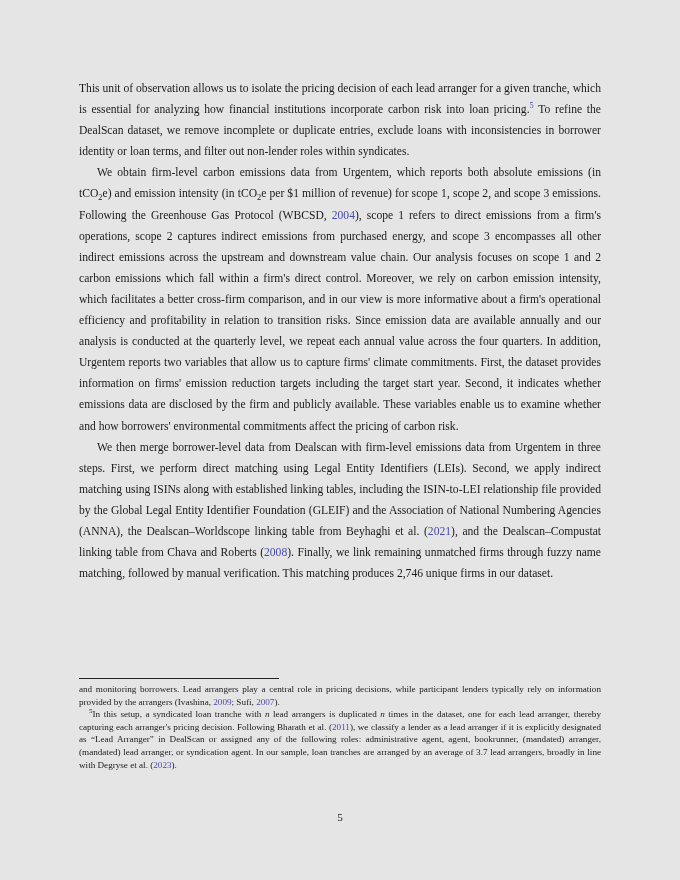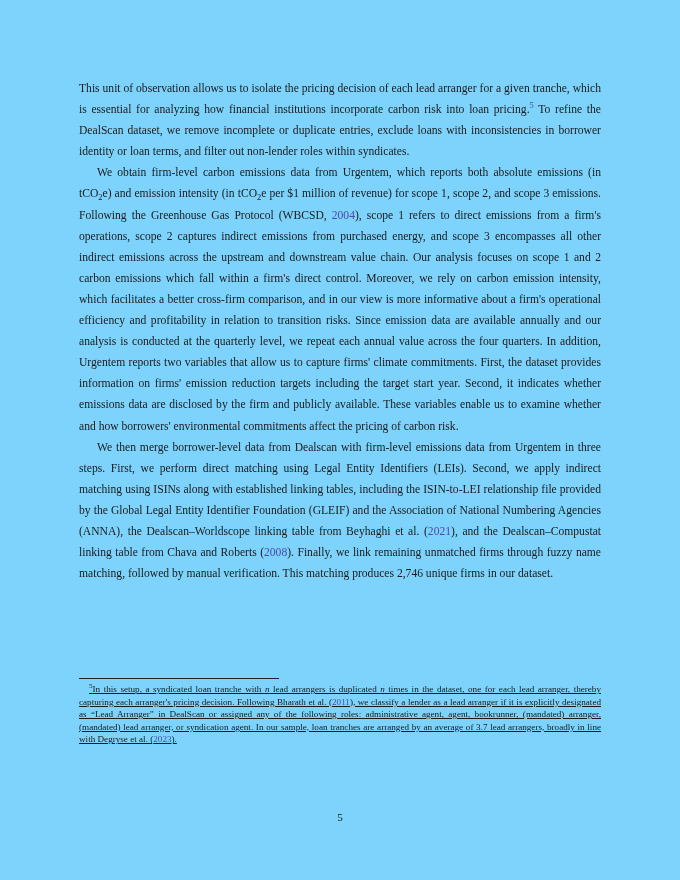--- a/index.html
+++ b/index.html
@@ -10,21 +10,21 @@
   }
   body {
     font-family: "Liberation Serif", "DejaVu Serif", serif;
     color: #1a1a1a;
   }
   .page {
     position: relative;
     width: 680px;
     height: 880px;
     margin: 0 auto;
-    background: #7dd3fc;
+    background: #e5e5e5;
     overflow: hidden;
   }
   .textblock {
     position: absolute;
     left: 79px;
     top: 78px;
     width: 522px;
   }
   .para {
     font-size: 11.6px;
@@ -73,21 +73,20 @@
   }
   .fnpara {
     font-size: 9.15px;
     line-height: 12.6px;
     text-align: justify;
     text-justify: inter-word;
     margin: 0;
   }
   .fnpara.indent {
     text-indent: 10px;
-    text-decoration: underline;
   }
   .ital {
     font-style: italic;
   }
   .pagenum {
     position: absolute;
     left: 0;
     top: 810px;
     width: 680px;
     text-align: center;
@@ -107,20 +106,21 @@
     <p class="para indent"><span>We obtain firm-level carbon emissions data from Urgentem, which reports both absolute emissions (in tCO</span><sub class="sb">2</sub><span>e) and emission intensity (in tCO</span><sub class="sb">2</sub><span>e per $1 million of revenue) for scope 1, scope 2, and scope 3 emissions. Following the Greenhouse Gas Protocol (WBCSD, </span><a class="cite">2004</a><span>), scope 1 refers to direct emissions from a firm's operations, scope 2 captures indirect emissions from purchased energy, and scope 3 encompasses all other indirect emissions across the upstream and downstream value chain. Our analysis focuses on scope 1 and 2 carbon emissions which fall within a firm's direct control. Moreover, we rely on carbon emission intensity, which facilitates a better cross-firm comparison, and in our view is more informative about a firm's operational efficiency and profitability in relation to transition risks. Since emission data are available annually and our analysis is conducted at the quarterly level, we repeat each annual value across the four quarters. In addition, Urgentem reports two variables that allow us to capture firms' climate commitments. First, the dataset provides information on firms' emission reduction targets including the target start year. Second, it indicates whether emissions data are disclosed by the firm and publicly available. These variables enable us to examine whether and how borrowers' environmental commitments affect the pricing of carbon risk.</span></p>
 
     <p class="para indent"><span>We then merge borrower-level data from Dealscan with firm-level emissions data from Urgentem in three steps. First, we perform direct matching using Legal Entity Identifiers (LEIs). Second, we apply indirect matching using ISINs along with established linking tables, including the ISIN-to-LEI relationship file provided by the Global Legal Entity Identifier Foundation (GLEIF) and the Association of National Numbering Agencies (ANNA), the Dealscan–Worldscope linking table from Beyhaghi et al. (</span><a class="cite">2021</a><span>), and the Dealscan–Compustat linking table from Chava and Roberts (</span><a class="cite">2008</a><span>). Finally, we link remaining unmatched firms through fuzzy name matching, followed by manual verification. This matching produces 2,746 unique firms in our dataset.</span></p>
 
   </div>
 
   <div class="footnotes">
 
     <div class="fnrule"></div>
 
+    <p class="fnpara"><span>and monitoring borrowers. Lead arrangers play a central role in pricing decisions, while participant lenders typically rely on information provided by the arrangers (Ivashina, </span><a class="cite">2009</a><span>; Sufi, </span><a class="cite">2007</a><span>).</span></p>
 
     <p class="fnpara indent"><sup class="fnnum">5</sup><span>In this setup, a syndicated loan tranche with </span><span class="ital">n</span><span> lead arrangers is duplicated </span><span class="ital">n</span><span> times in the dataset, one for each lead arranger, thereby capturing each arranger's pricing decision. Following Bharath et al. (</span><a class="cite">2011</a><span>), we classify a lender as a lead arranger if it is explicitly designated as “Lead Arranger” in DealScan or assigned any of the following roles: administrative agent, agent, bookrunner, (mandated) arranger, (mandated) lead arranger, or syndication agent. In our sample, loan tranches are arranged by an average of 3.7 lead arrangers, broadly in line with Degryse et al. (</span><a class="cite">2023</a><span>).</span></p>
 
   </div>
 
   <div class="pagenum">5</div>
 
 </div>
 
 </body></html>

